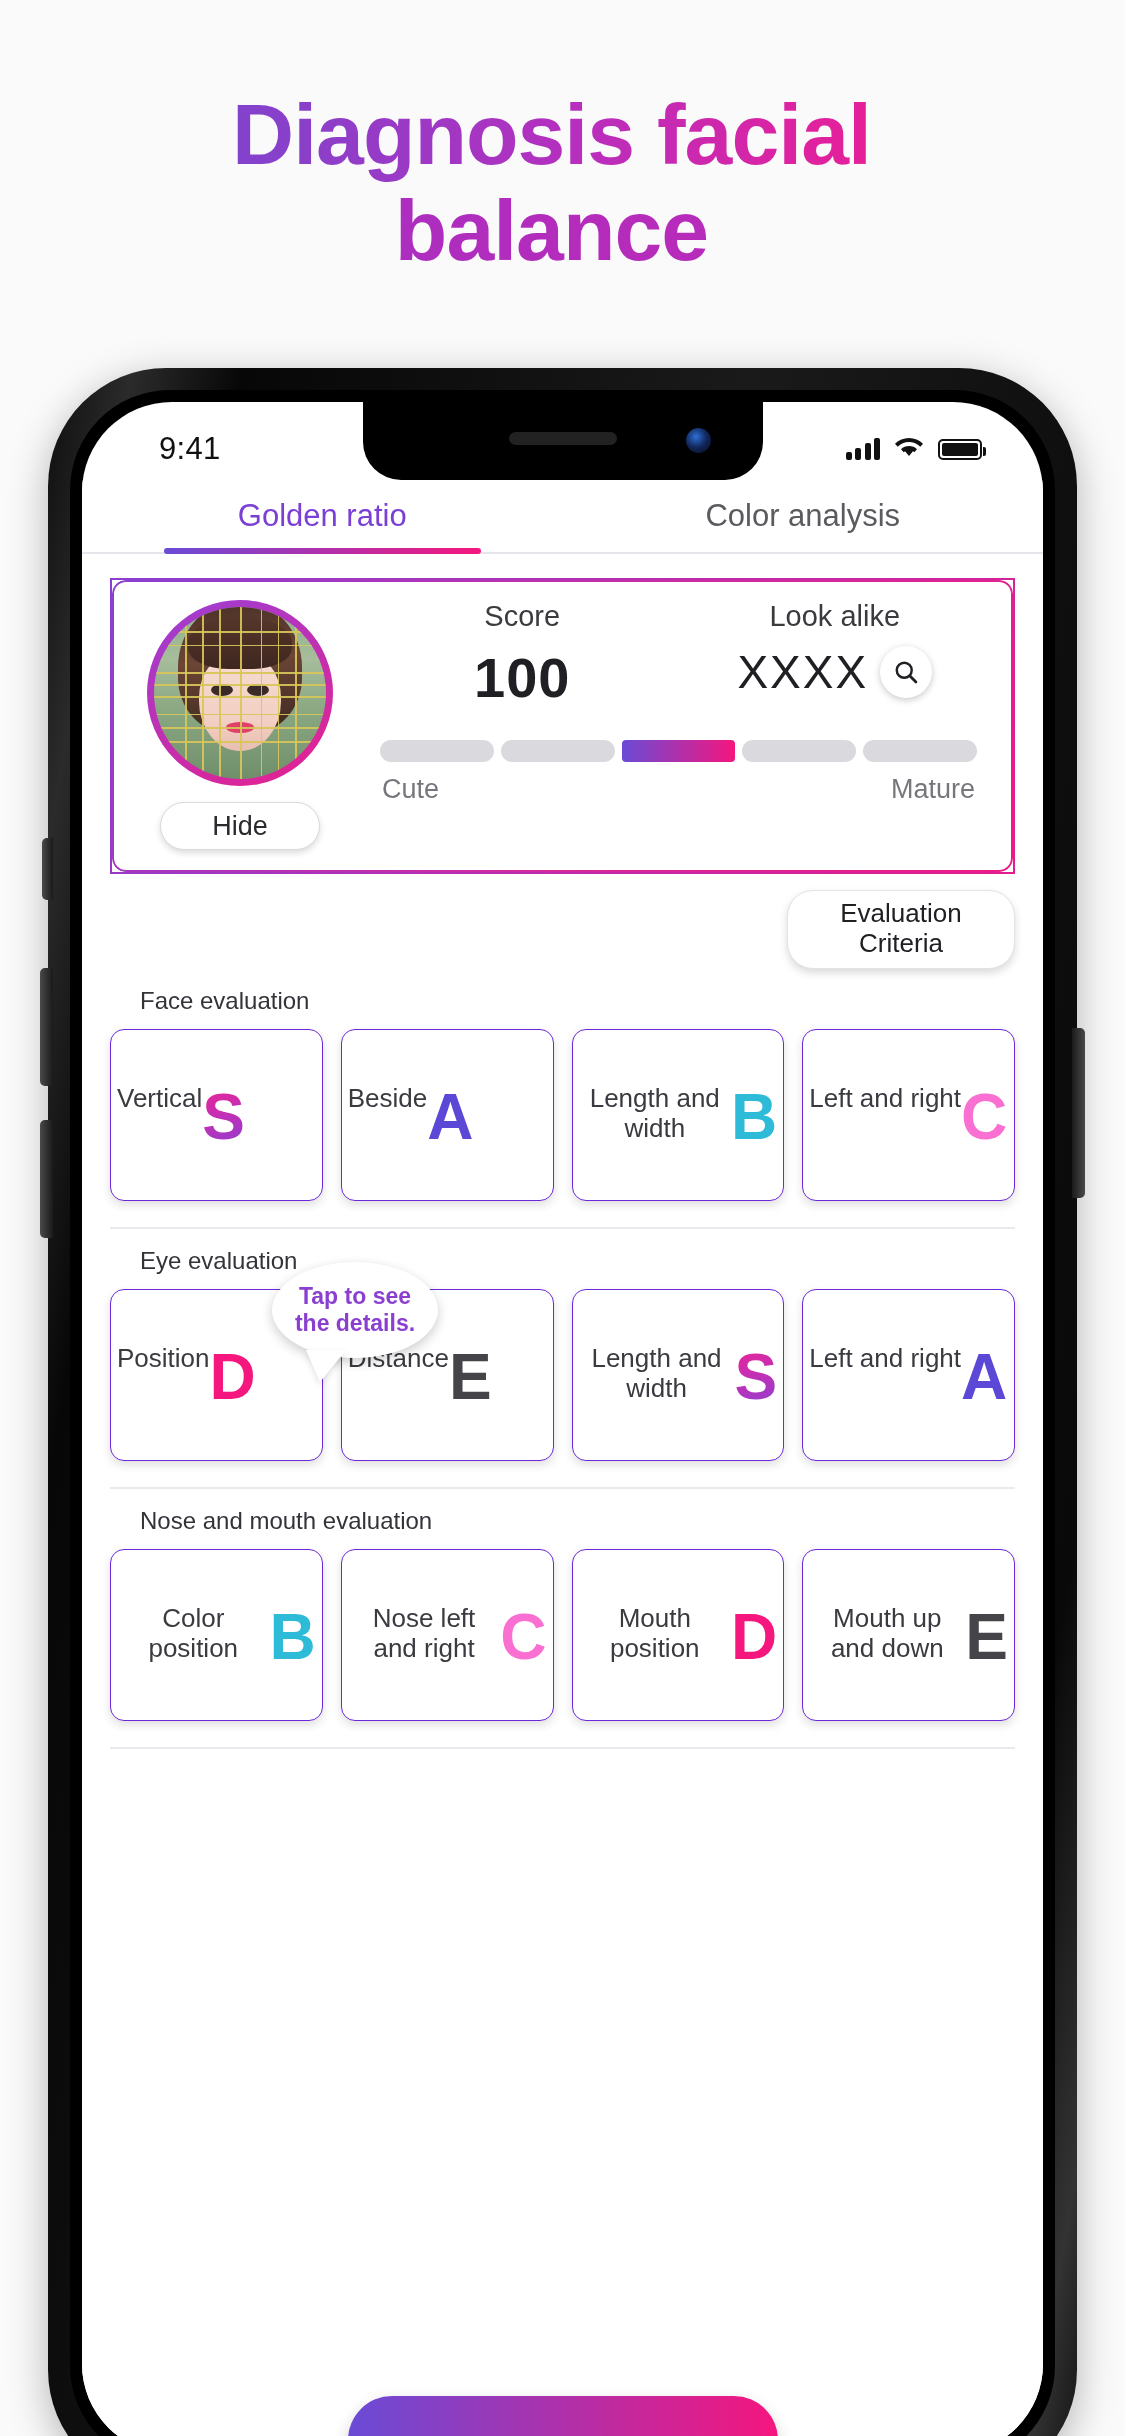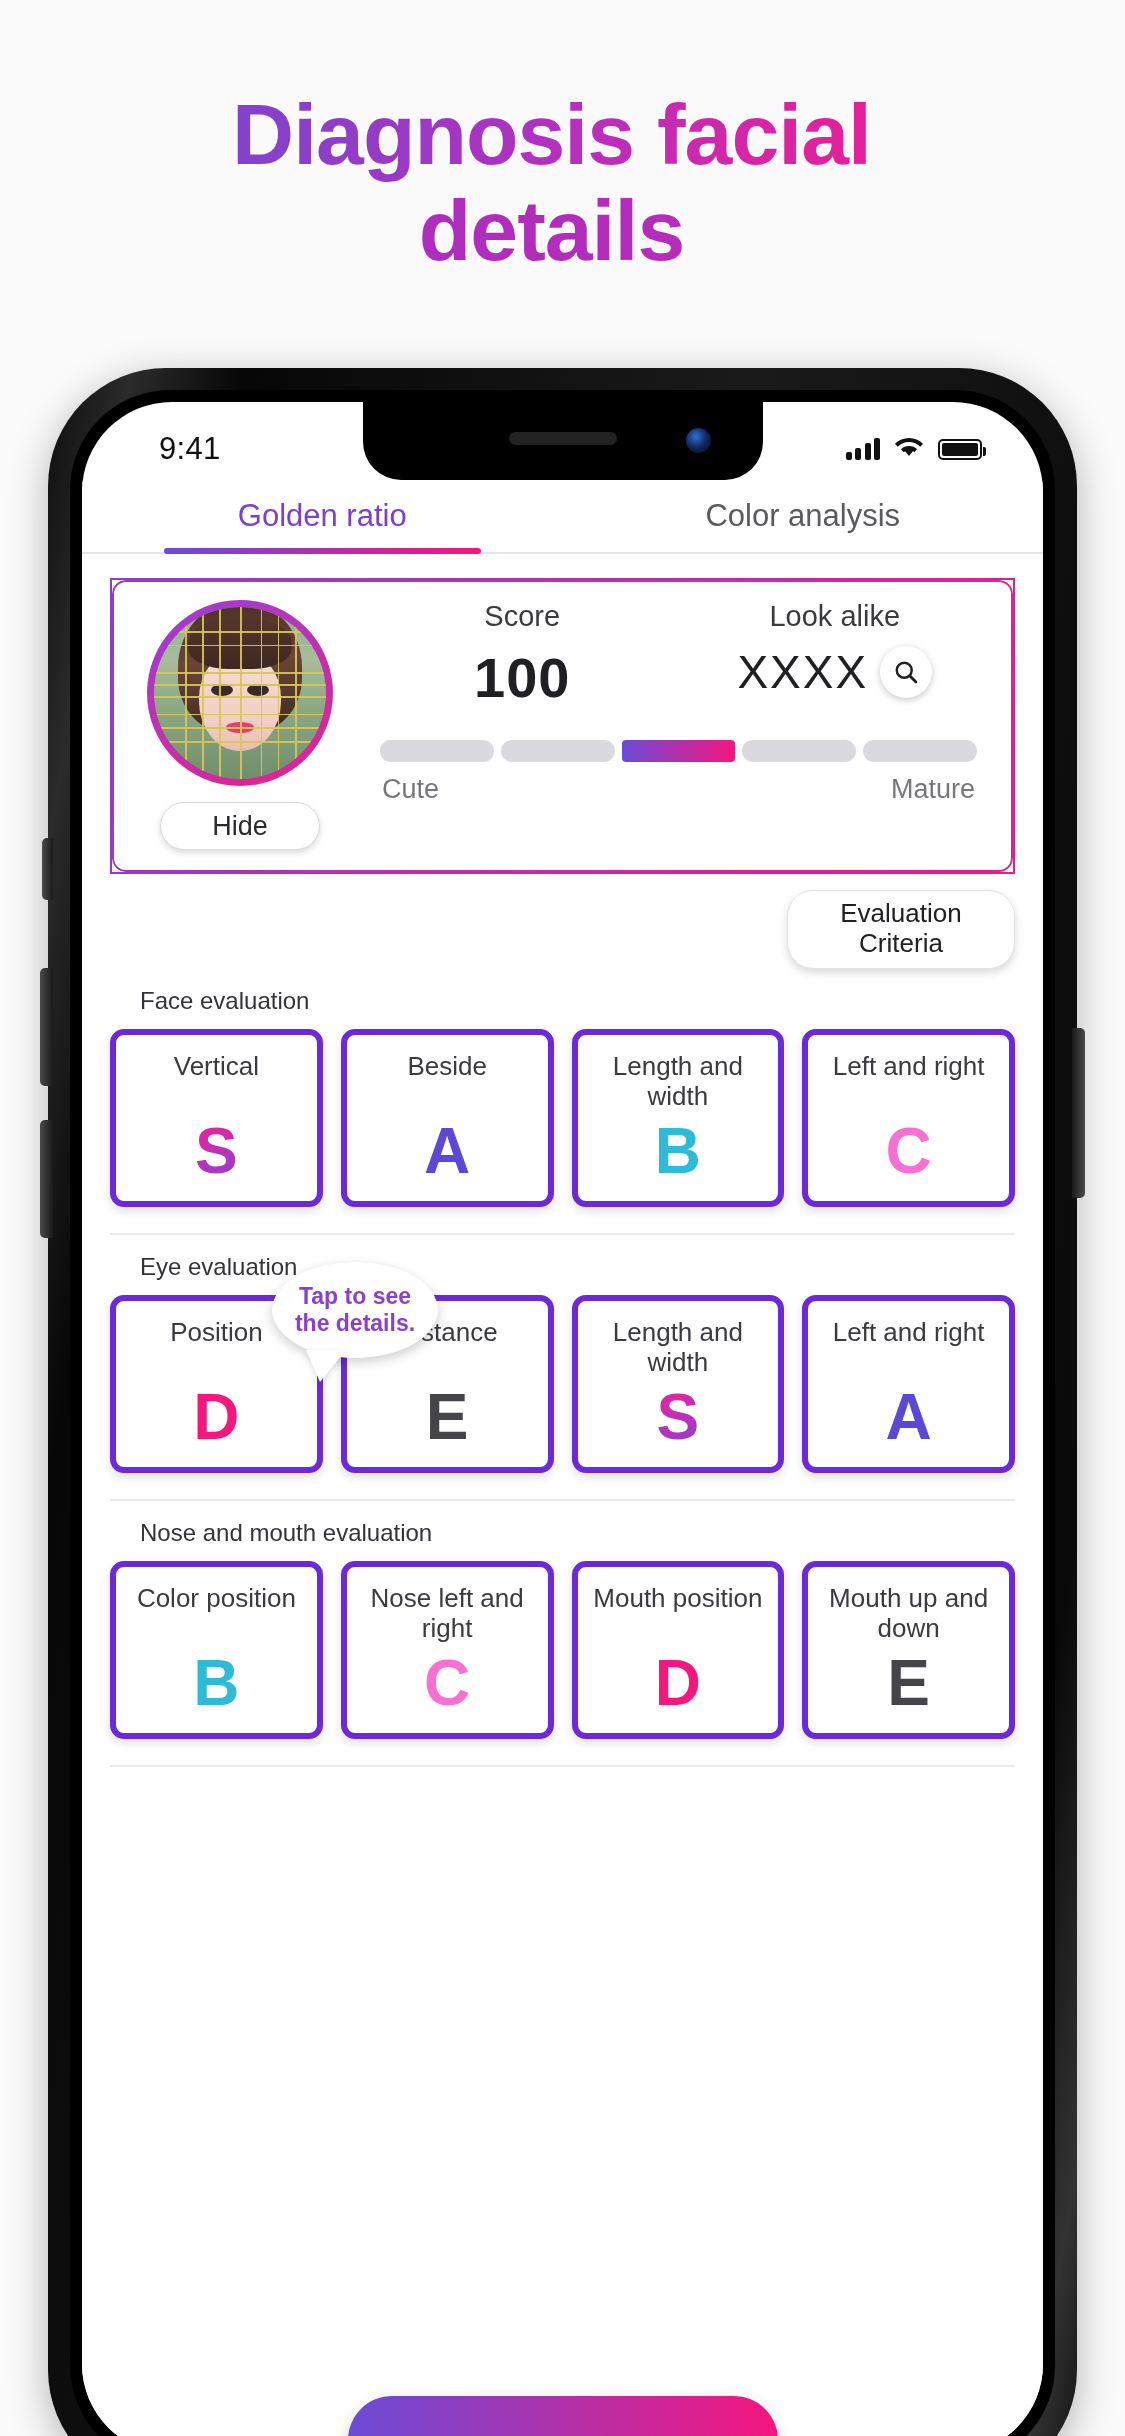--- a/index.html
+++ b/index.html
@@ -218,25 +218,25 @@
 
   
   .section{ padding:0 28px; }
   .section-title{
     font-size:24px; color:#33333A; padding:18px 0 14px 2px;margin-left:28px;
   }
   .cards{ display:flex; gap:18px; }
   .grade-card{
     flex:1; background:#fff; border-radius:14px;
     box-shadow:0 4px 10px rgba(0,0,0,.13);
-    border:6px solid #6d28d9;
+    border:1px solid #6d28d9;
     padding:16px 6px 18px 6px;
     text-align:center;
     min-height:172px;
-    display:flex; flex-direction:column; align-items:center;
+    display:flex; flex-direction:row; align-items:center;
   }
   .grade-label{ font-size:26px; color:#3A3A40; line-height:1.16; min-height:62px; }
   .grade-letter{
     font-size:64px; font-weight:700; line-height:1; margin-top:6px;
   }
   .g-S{ background:linear-gradient(160deg,#ED2392 0%,#C52FB4 45%,#8B3FD1 100%);
         -webkit-background-clip:text; background-clip:text; color:transparent; -webkit-text-fill-color:transparent; }
   .g-A{ color:#5B48D6; }
   .g-B{ color:#2EBBD8; }
   .g-C{ color:#FA6FD2; }
@@ -268,21 +268,21 @@
     border-right:26px solid transparent;
     border-top:32px solid #fff;
     filter:drop-shadow(0 3px 3px rgba(0,0,0,.12));
   }
 </style>
 </head>
 <body>
 
 <div class="headline-wrap">
   <span class="headline-line">Diagnosis facial</span>
-  <span class="headline-line l2">details</span>
+  <span class="headline-line l2">balance</span>
 </div>
 
 <div class="phone">
 
   <div class="btn-side btn-mute"></div>
   <div class="btn-side btn-volup"></div>
   <div class="btn-side btn-voldn"></div>
   <div class="btn-side btn-power"></div>
 
   <div class="phone-inner">

